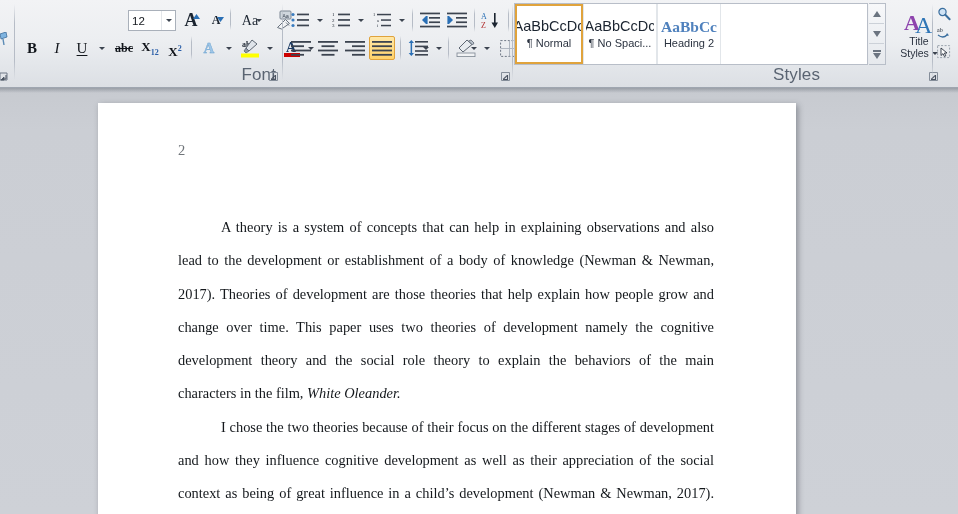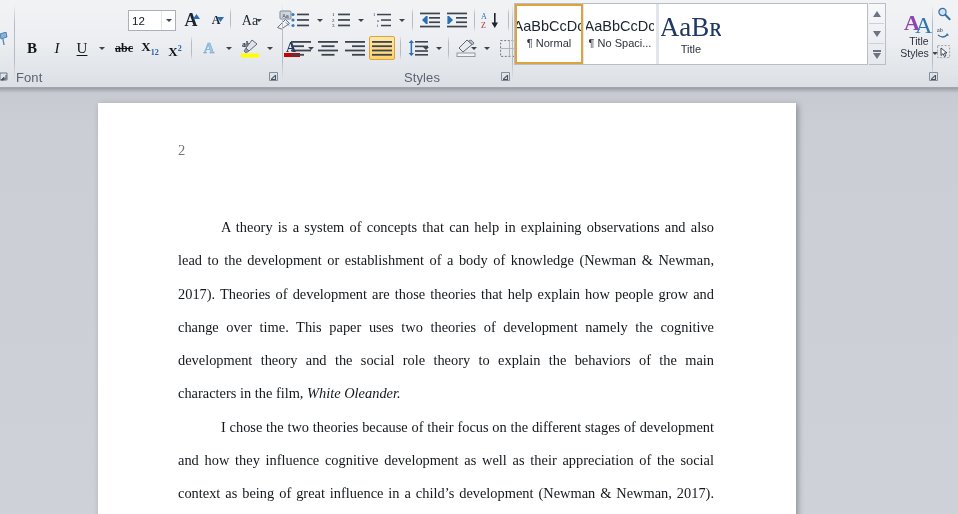--- a/index.html
+++ b/index.html
@@ -20,22 +20,22 @@
     border-bottom: 1px solid #9fa6b0;
   }
   .ribbon-inner { position: relative; width: 100%; height: 100%; }
 
   .group {
     position: absolute; top: 0; height: 87px;
   }
   .group-body { position: relative; height: 66px; }
   .group-label {
     position: absolute; bottom: 2px; left: 0; right: 0;
-    text-align: left;
-    font-size: 13px; color: #5a6472;
+    text-align: right;
+    font-size: 17px; color: #5a6472;
     letter-spacing: .1px;
   }
   .group-sep {
     position: absolute; top: 4px; height: 76px; width: 1px;
     background: linear-gradient(to bottom, rgba(160,168,178,0) 0%, #b6bcc6 25%, #b6bcc6 75%, rgba(160,168,178,0) 100%);
   }
   .launcher {
     position: absolute; bottom: 4px; width: 12px; height: 12px;
     cursor: pointer;
   }
@@ -442,25 +442,25 @@
               <div style="font-family: &quot;Liberation Sans&quot;, sans-serif; font-size: 14.5px; color: rgb(27, 36, 48); white-space: nowrap; line-height: 1.05;">AaBbCcDc</div>
               <div style="font-family: &quot;Liberation Sans&quot;, sans-serif; font-size: 11px; color: rgb(43, 51, 64); white-space: nowrap;">¶ Normal</div>
             </div>
             <div style="width: 1px; height: 100%; background: rgb(226, 230, 234);"></div>
             <div class="style-cell" style="position: relative; width: 72px; height: 100%; display: flex; flex-direction: column; align-items: center; justify-content: center; gap: 2px; border: 2px solid transparent; background: rgb(255, 255, 255); overflow: hidden;">
               <div style="font-family: &quot;Liberation Sans&quot;, sans-serif; font-size: 14.5px; color: rgb(27, 36, 48); white-space: nowrap; line-height: 1.05;">AaBbCcDc</div>
               <div style="font-family: &quot;Liberation Sans&quot;, sans-serif; font-size: 11px; color: rgb(43, 51, 64); white-space: nowrap;">¶ No Spaci...</div>
             </div>
             <div style="width: 1px; height: 100%; background: rgb(226, 230, 234);"></div>
             <div style="width: 1px; height: 100%; background: rgb(226, 230, 234);"></div>
+            <div class="style-cell" style="position: relative; width: 62px; height: 100%; display: flex; flex-direction: column; align-items: center; justify-content: center; gap: 2px; border: 2px solid transparent; background: rgb(255, 255, 255); overflow: hidden;">
+              <div style="font-family: &quot;Liberation Serif&quot;, serif; font-weight: 700; font-size: 15.5px; color: rgb(79, 129, 189); white-space: nowrap; line-height: 1.05;">AaBbCc</div>
+              <div style="font-family: &quot;Liberation Sans&quot;, sans-serif; font-size: 11px; color: rgb(43, 51, 64); white-space: nowrap;">Heading 2</div>
+            </div>
             <div style="width: 1px; height: 100%; background: rgb(226, 230, 234);"></div>
-            <div class="style-cell" style="position: relative; width: 64px; height: 100%; display: flex; flex-direction: column; align-items: center; justify-content: center; gap: 2px; border: 2px solid transparent; background: rgb(255, 255, 255); overflow: hidden;">
-              <div style="font-family: &quot;Liberation Serif&quot;, serif; font-size: 27px; color: rgb(31, 56, 100); white-space: nowrap; line-height: 1.05;">AaBʀ</div>
-              <div style="font-family: &quot;Liberation Sans&quot;, sans-serif; font-size: 11px; color: rgb(43, 51, 64); white-space: nowrap;">Title</div>
-            </div>
           </div>
 
         <div style="position:absolute;left:355px;top:3px;width:17px;height:62px;background:linear-gradient(to bottom,#f7f8fa,#e6e9ed);border:1px solid #b8bec8;border-left:none;">
           <div style="position:absolute;left:0;top:0;width:15px;height:20px;display:flex;align-items:center;justify-content:center;border-bottom:1px solid #ccd1d8;">
             <svg width="8" height="6" viewBox="0 0 8 6">
                 <path d="M4 0 L8 6 L0 6 Z" fill="#6b7480"></path>
               </svg>
           </div>
           <div style="position:absolute;left:0;top:20px;width:15px;height:20px;display:flex;align-items:center;justify-content:center;border-bottom:1px solid #ccd1d8;">
             <svg width="8" height="6" viewBox="0 0 8 6">

